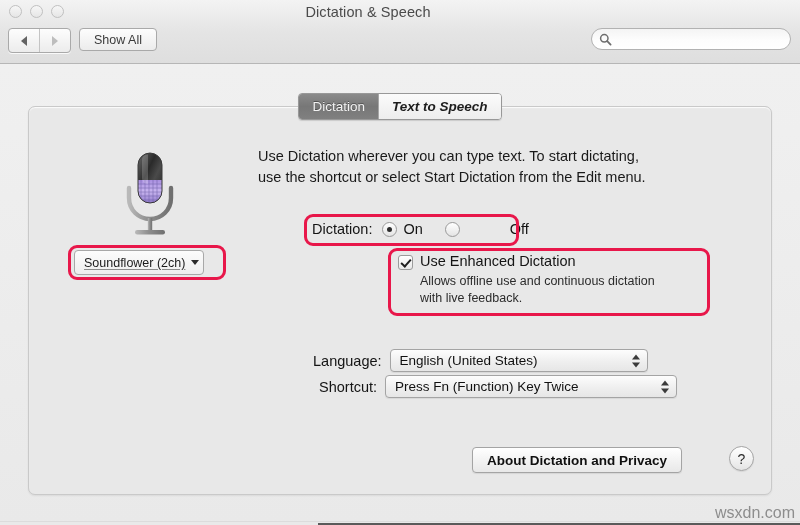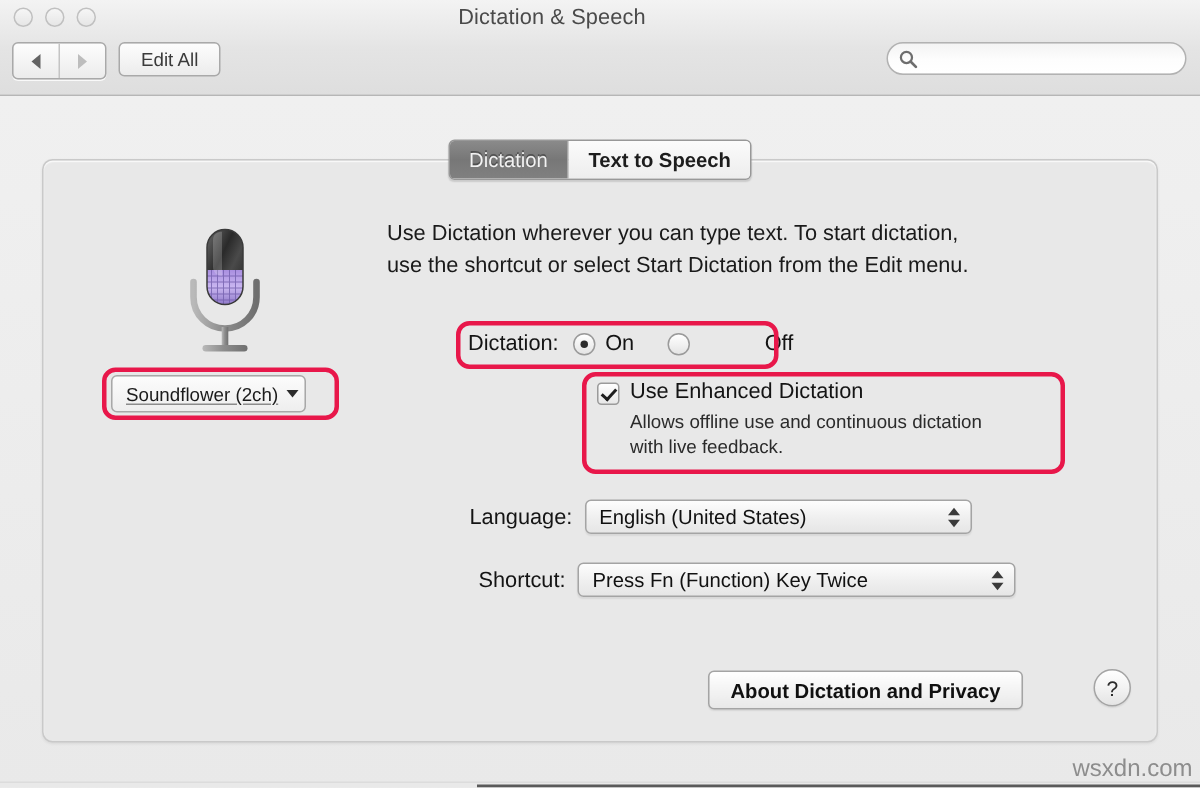--- a/index.html
+++ b/index.html
@@ -138,20 +138,21 @@
   .tab.selected {
     background: linear-gradient(180deg, #8a8a8a 0%, #777777 50%, #808080 100%);
     color: #f2f2f2;
     text-shadow: 0 -1px 0 rgba(0,0,0,0.35);
   }
   .tab.unselected {
     background: linear-gradient(180deg, #fbfbfb 0%, #ededed 100%);
     color: #1d1d1d;
     font-weight: bold;
     border-left: 1px solid #a6a6a6;
+    font-style: italic;
   }
 
   
   #content-panel {
     position: absolute;
     left: 28px; top: 106px;
     width: 744px; height: 389px;
     background: #e8e8e8;
     border: 1px solid #c9c9c9;
     border-radius: 7px;
@@ -271,21 +272,21 @@
     font-size: 12.5px;
     line-height: 17px;
     color: #2b2b2b;
   }
 
   
   .form-row {
     position: absolute;
     display: flex; align-items: center;
   }
-  #language-row { left: 313px; top: 333px; }
+  #language-row { left: 313px; top: 349px; }
   #shortcut-row { left: 319px; top: 375px; }
 
   .form-label {
     font-size: 14.5px; color: #141414;
     text-align: right;
     margin-right: 8px;
   }
   .popup-button {
     height: 23px;
     border: 1px solid #a4a4a4;
@@ -399,21 +400,21 @@
 
     <div id="nav-group">
       <div class="nav-btn">
         <span class="arr arr-left"></span>
       </div>
       <div class="nav-btn">
         <span class="arr arr-right"></span>
       </div>
     </div>
 
-    <div id="show-all-button">Edit All</div>
+    <div id="show-all-button">Show All</div>
 
     <div id="search-field">
       <span id="search-icon-wrap">
         <svg width="13" height="13" viewBox="0 0 13 13">
           <circle cx="5.3" cy="5.3" r="3.7" fill="none" stroke="#6e6e6e" stroke-width="1.5"></circle>
           <line x1="8.2" y1="8.2" x2="11.6" y2="11.6" stroke="#6e6e6e" stroke-width="1.8" stroke-linecap="round"></line>
         </svg>
       </span>
       <input id="search-input" type="text" placeholder="" style="">
     </div>
@@ -480,21 +481,21 @@
       <rect x="20" y="3" width="24" height="50" rx="12" fill="none" stroke="#3a3a3a" stroke-width="1"></rect>
     </svg>
   </div>
 
   <div id="source-popup">
     <span id="source-popup-label">Soundflower (2ch)</span>
     <span id="source-popup-arrow"></span>
   </div>
 
   <div id="intro-text">
-    <div>Use Dictation wherever you can type text. To start dictation,</div>
+    <div>Use Dictation wherever you can type text. To start dictating,</div>
     <div>use the shortcut or select Start Dictation from the Edit menu.</div>
   </div>
 
   <div id="dictation-row">
     <span id="dictation-label">Dictation:</span>
     <span class="radio-item">
       <span class="radio">
         <span class="dot"></span>
       </span>
       <span class="radio-label">On</span>

